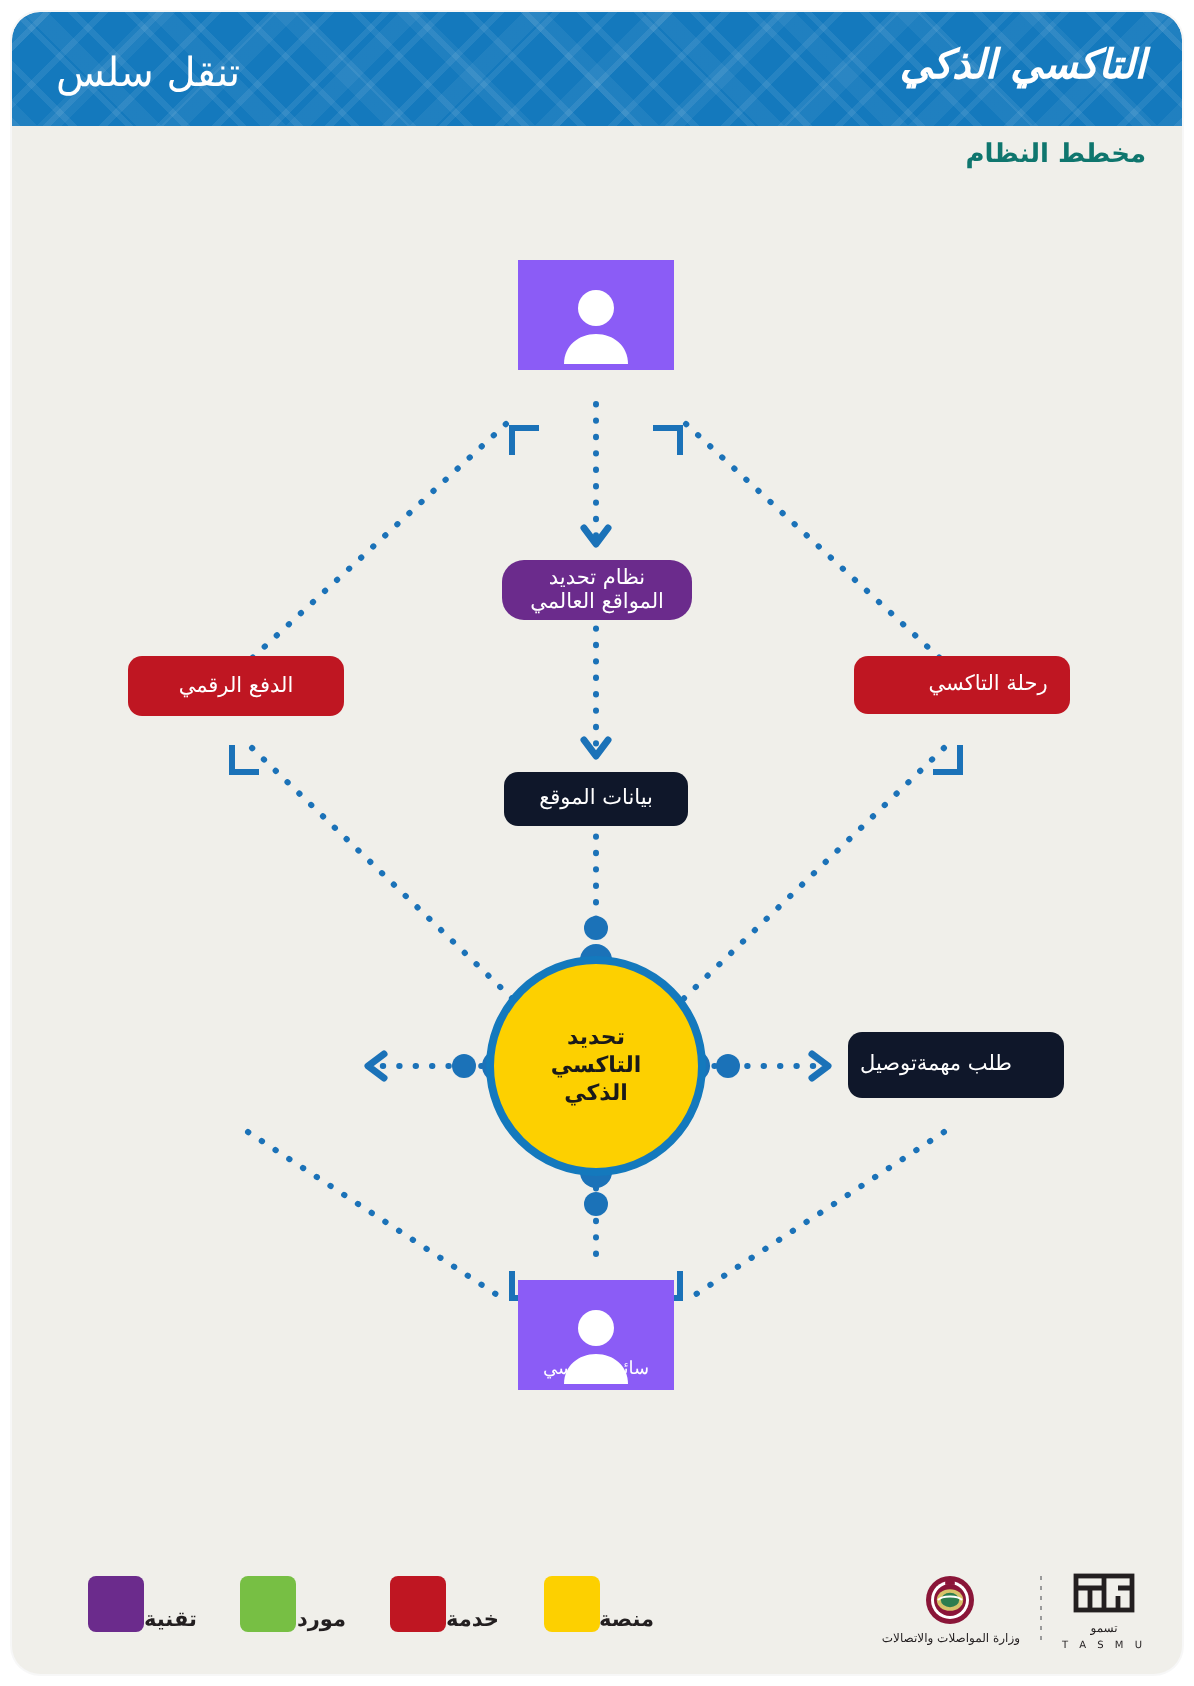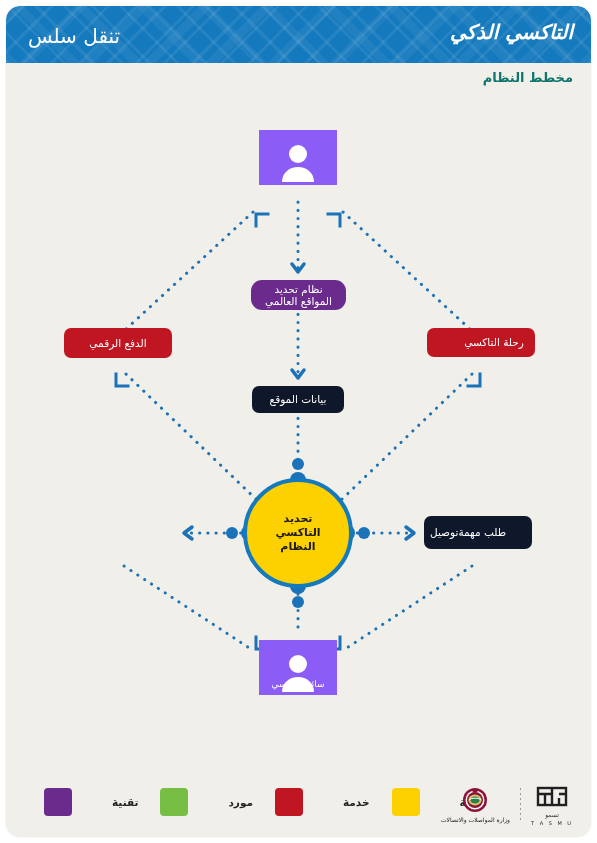--- a/index.html
+++ b/index.html
@@ -82,21 +82,21 @@
     display:flex;align-items:center;justify-content:center;text-align:center;
     color:#1a1a1a;font-size:11px;line-height:14px;font-weight:bold;
     box-sizing:border-box;
   }
   
   .legend{
     position:absolute;left:24px;top:782px;
     display:flex;flex-direction:row-reverse;align-items:center;gap:0;
   }
   .legend-item{
-    display:flex;flex-direction:row-reverse;align-items:center;margin-left:14px;gap:40px;
+    display:flex;flex-direction:row-reverse;align-items:flex-end;margin-left:14px;
   }
   .legend-swatch{width:28px;height:28px;border-radius:4px;display:block;}
   .legend-label{font-size:10.5px;color:#231f20;font-weight:bold;margin-right:8px;white-space:nowrap;}
   
   .logos{
     position:absolute;right:18px;top:778px;
     display:flex;flex-direction:row-reverse;align-items:center;gap:10px;
   }
   .logo-box{display:flex;flex-direction:column;align-items:center;}
   .logo-caption{font-size:5px;letter-spacing:2px;color:#231f20;margin-top:2px;white-space:nowrap;}
@@ -203,21 +203,21 @@
 
     <div class="node pill green" style="left:418px;top:510px;width:108px;height:33px;flex-direction:row;justify-content:flex-end;">
       <span>طلب مهمة</span>
       <span>توصيل</span>
     </div>
 
     <div class="node hub" style="left:237px;top:472px;">
       <div>
         <div>تحديد</div>
         <div>التاكسي</div>
-        <div>النظام</div>
+        <div>الذكي</div>
       </div>
     </div>
 
     <div class="node actor" style="left:253px;top:634px;font-family:Liberation Serif, serif;">
       <svg class="person" viewBox="0 0 44 44">
         <circle cx="22" cy="12" r="9" fill="#ffffff"></circle>
         <path d="M6 40c0-9 7.2-15 16-15s16 6 16 15z" fill="#ffffff"></path>
       </svg>
       <div class="actor-label">سائق التاكسي</div>
     </div>

